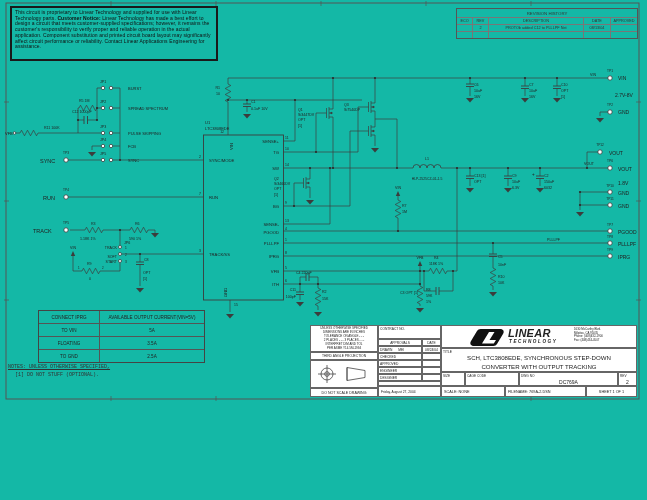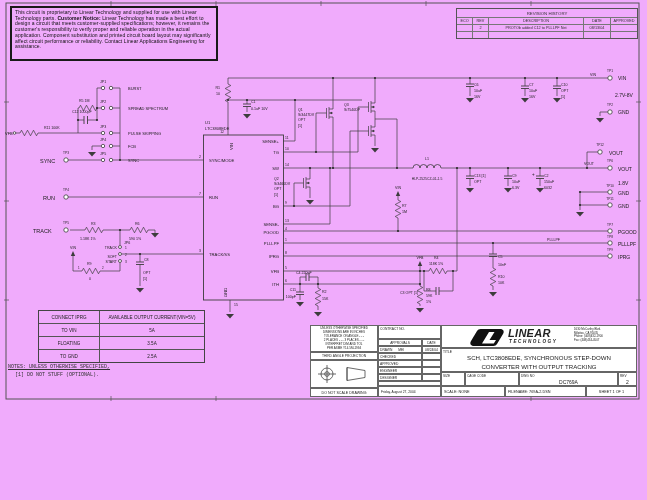--- a/index.html
+++ b/index.html
@@ -1,16 +1,16 @@
 <!DOCTYPE html>
 <html><head>
 <meta charset="utf-8">
 <style>
   html,body{margin:0;padding:0;background:#fff;}
-  .page{position:relative;width:647px;height:500px;background:#f0abfc;overflow:hidden;
+  .page{position:relative;width:647px;height:500px;background:#14b8a6;overflow:hidden;
         font-family:"Liberation Sans",sans-serif;color:#222;}
   .abs{position:absolute;}
   svg{position:absolute;left:0;top:0;}
   svg text{font-family:"Liberation Sans",sans-serif;fill:#222;}
 
   
   .disclaimer{left:10px;top:6px;width:198px;height:47px;border:2px solid #1a1a1a;
     font-size:5px;line-height:5.7px;padding:2px 3px;letter-spacing:.1px;color:#111;}
   .disclaimer b{font-weight:bold;}
 

